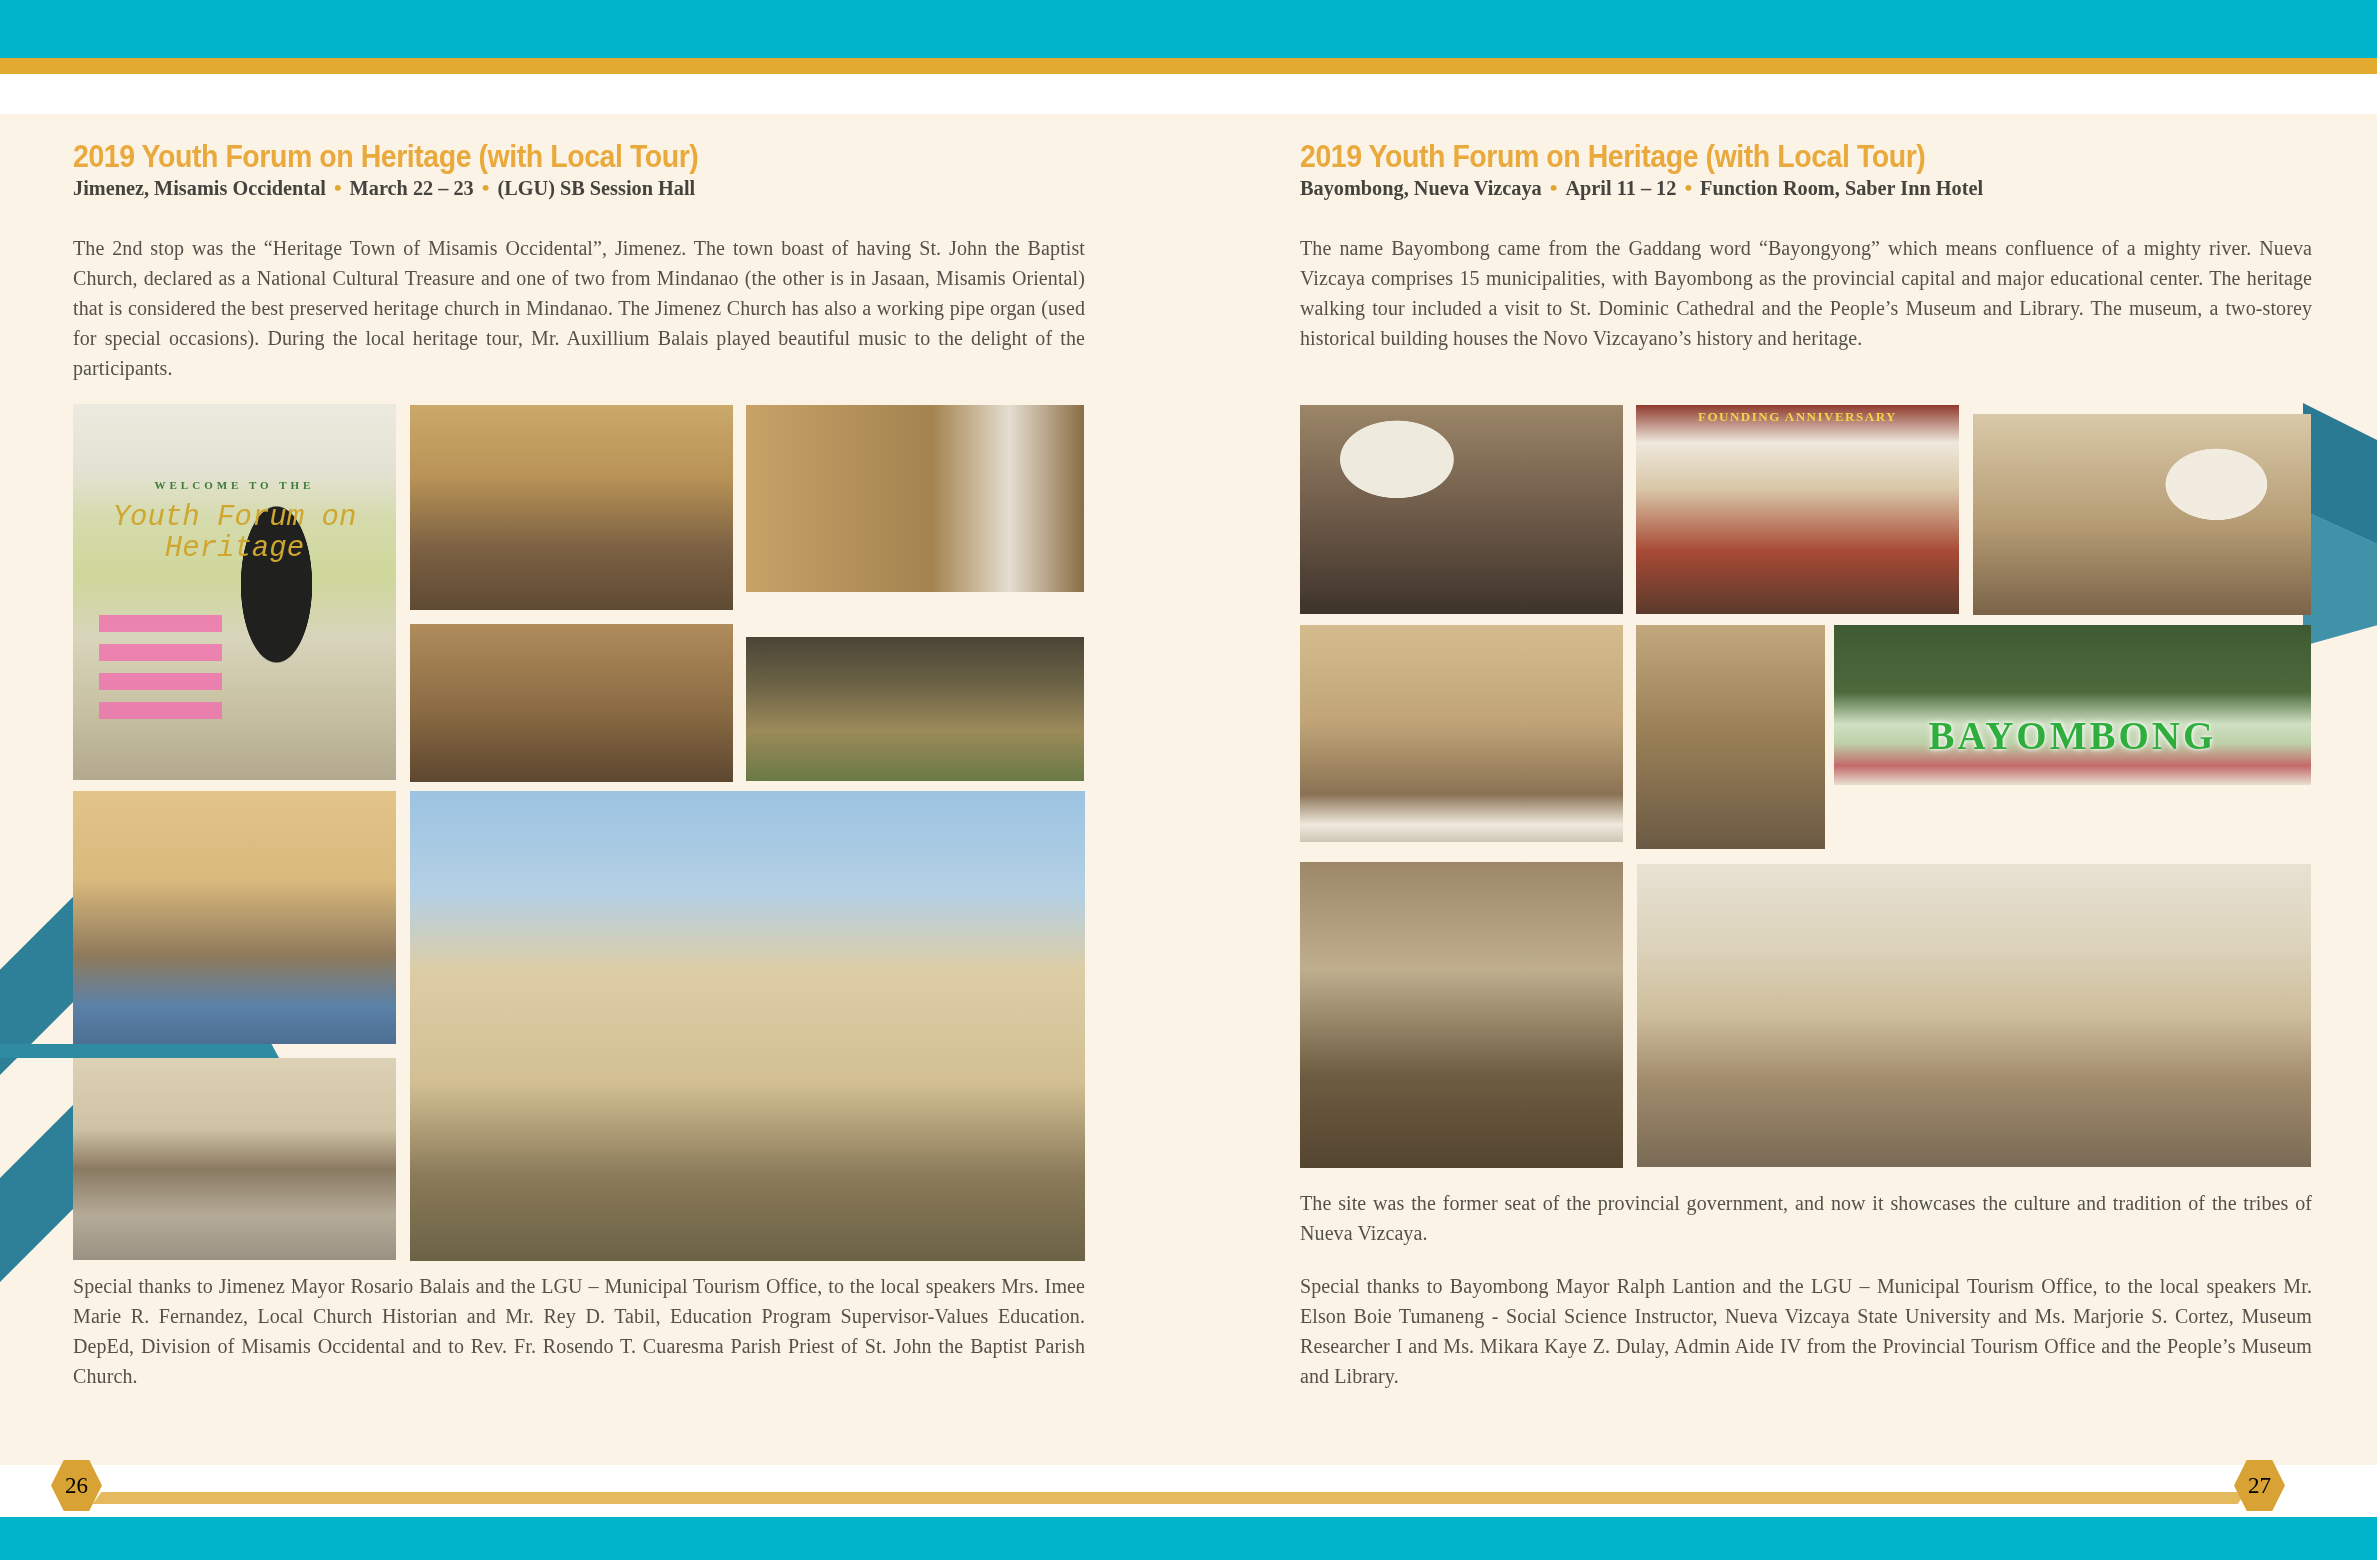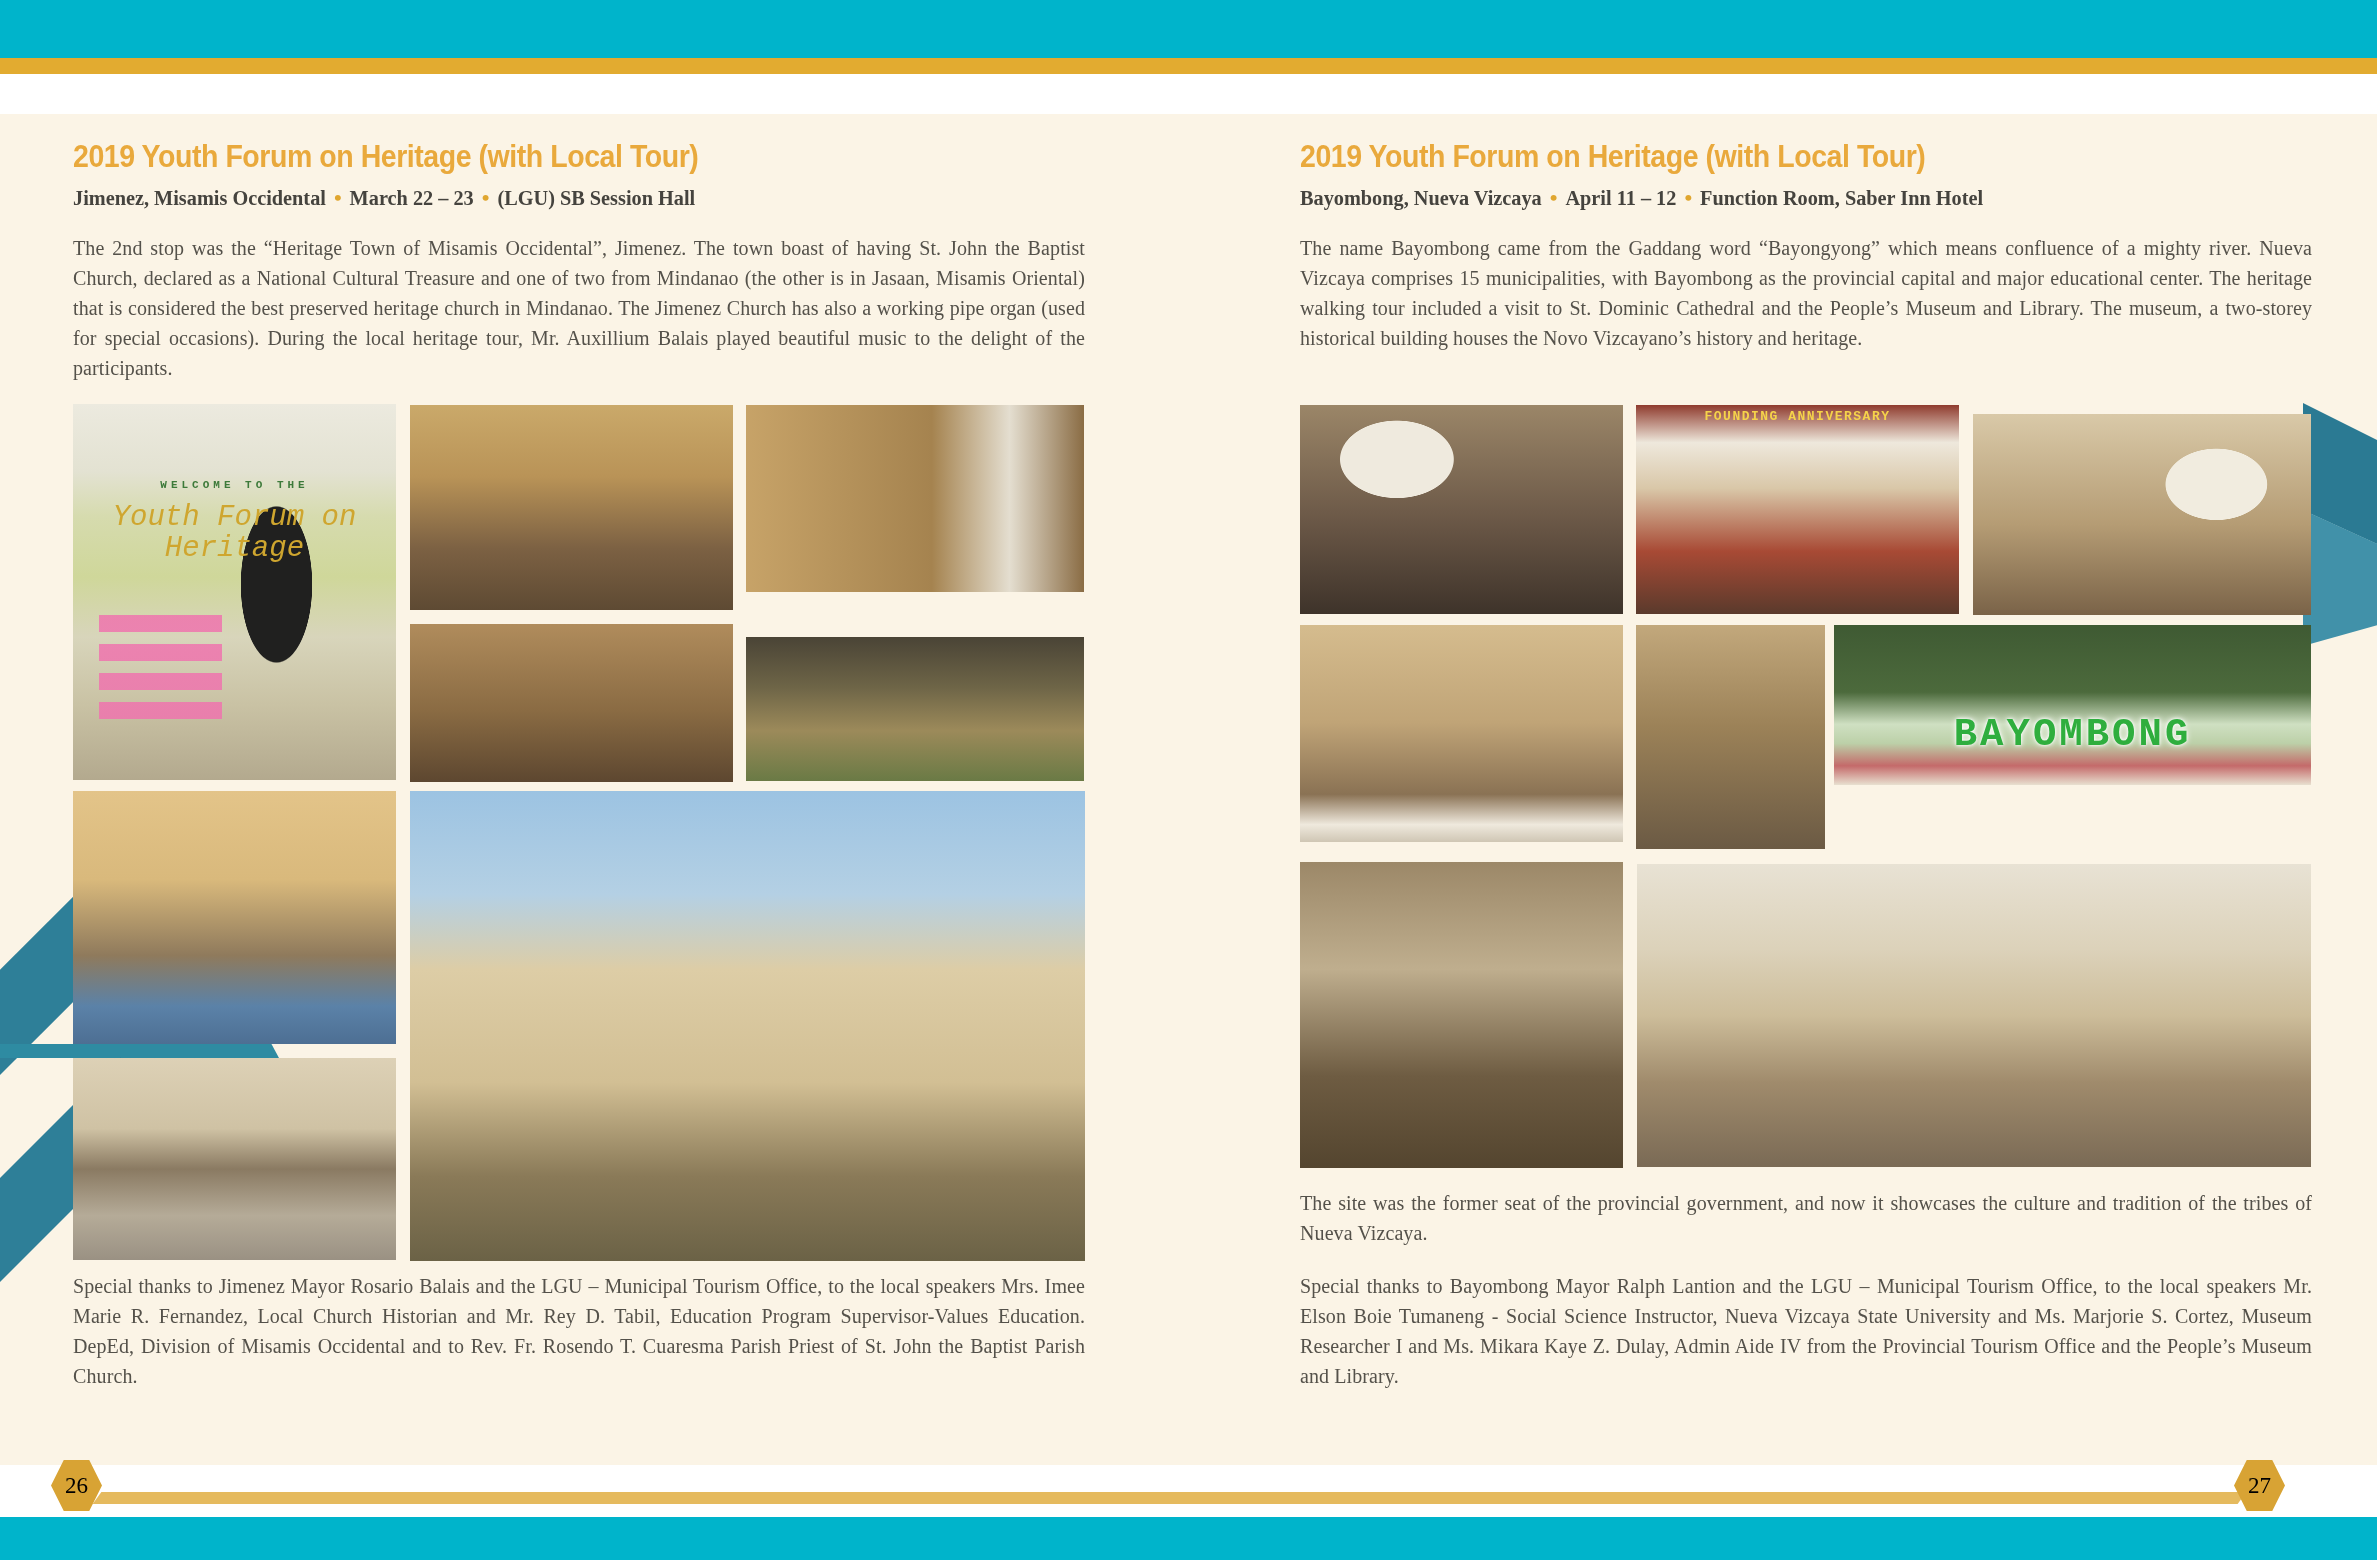--- a/index.html
+++ b/index.html
@@ -30,21 +30,21 @@
 
   
   .head{position:absolute;z-index:2;}
   #head-left{left:73px;top:141px;}
   #head-right{left:1300px;top:141px;}
   .title{
     font-family:"Liberation Sans",sans-serif;font-weight:bold;font-size:31px;line-height:32px;
     color:#e9a93c;letter-spacing:-0.5px;transform:scaleX(0.92);transform-origin:left top;white-space:nowrap;
   }
   .subtitle{
-    margin-top:12px;font-family:"Liberation Serif",serif;font-weight:bold;font-size:20.3px;
+    margin-top:2px;font-family:"Liberation Serif",serif;font-weight:bold;font-size:20.3px;
     color:#45433e;white-space:nowrap;
   }
   .subtitle .dot{color:#e0a62f;font-size:22px;padding:0 8px;}
 
   
   .para{
     position:absolute;z-index:2;width:1012px;text-align:justify;
     font-size:20px;line-height:30px;color:#54514a;letter-spacing:0.1px;
   }
   #left-body{left:73px;top:233px;}
@@ -92,21 +92,21 @@
   #ph-p5{left:1636px;top:625px;width:189px;height:224px;
     background:linear-gradient(180deg,#c2a87c 0%,#9c8258 45%,#6b5a44 100%);}
   #ph-p6{left:1834px;top:625px;width:477px;height:160px;
     background:linear-gradient(180deg,#3f5a33 0%,#4c6a3c 42%,#cfe0c2 62%,#bcd0a8 74%,#c46a6a 88%,#e8e0d0 100%);}
   #ph-p7{left:1300px;top:862px;width:323px;height:306px;
     background:linear-gradient(180deg,#9c8868 0%,#bfae8e 35%,#6e5c42 70%,#54452f 100%);}
   #ph-p8{left:1637px;top:864px;width:674px;height:303px;
     background:linear-gradient(180deg,#e8e2d4 0%,#dcd2ba 28%,#cdbd9a 50%,#a08b6c 72%,#7a6a55 100%);}
 
   
-  .ov{position:absolute;z-index:3;font-family:Liberation Mono, monospace;}
+  .ov{position:absolute;z-index:3;font-family:Liberation Serif, serif;}
   #ov-welcome{left:10%;top:20%;width:80%;text-align:center;color:#3d7a3a;
     font-size:11px;font-weight:bold;letter-spacing:4px;}
   #ov-script{left:4%;top:26%;width:92%;text-align:center;color:#cfa62f;
     font-family:Liberation Mono, monospace;font-style:italic;font-size:29px;line-height:31px;}
   #ov-anniv{left:0;top:2%;width:100%;text-align:center;color:#f5d34a;
     font-size:13px;font-weight:bold;letter-spacing:1.5px;}
   #ov-bayombong{left:0;top:55%;width:100%;text-align:center;color:#2fae3e;
     font-size:39px;font-weight:bold;letter-spacing:3px;
     text-shadow:0 0 3px #ffffff,0 0 6px #ffffff;}
 

